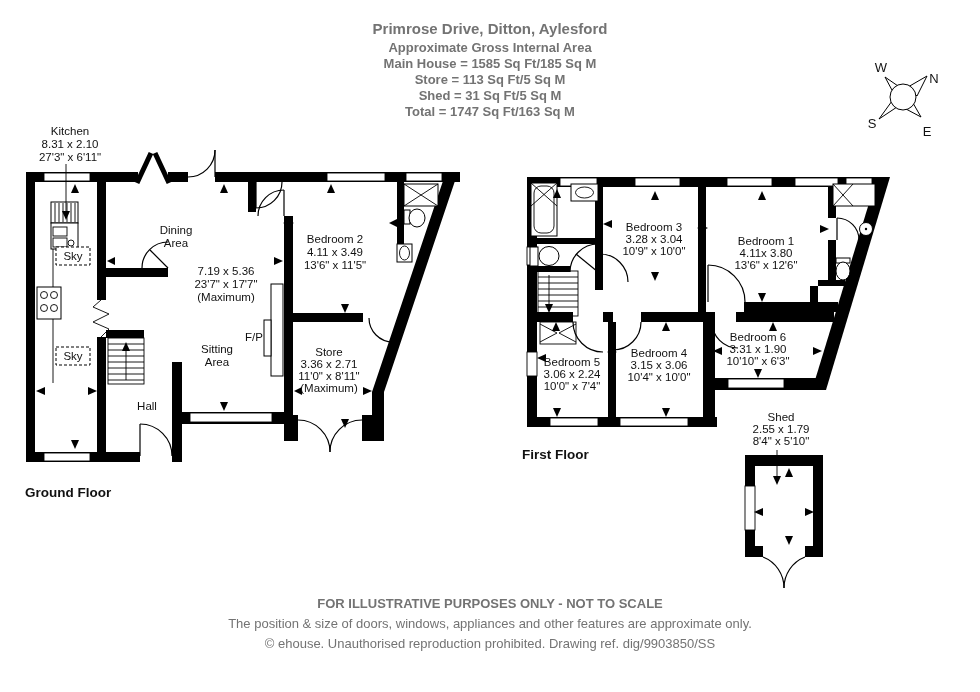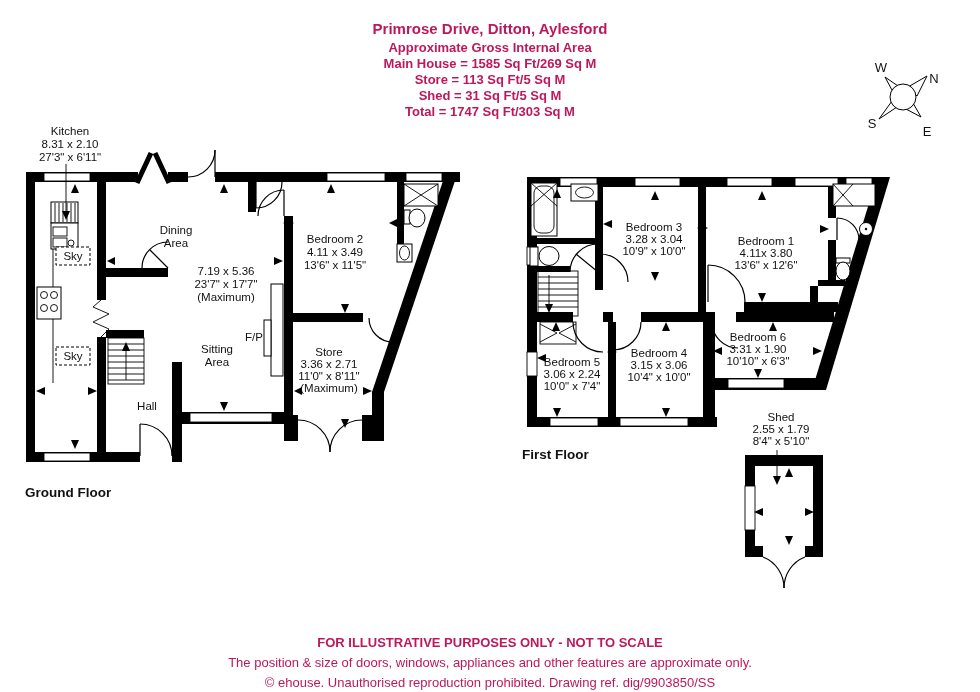--- a/index.html
+++ b/index.html
@@ -1,22 +1,22 @@
 <!DOCTYPE html>
 <html><head>
 <meta charset="utf-8">
 <style>
   html,body{margin:0;padding:0;background:#fff;}
   .canvas{position:relative;width:980px;height:692px;background:#fff;overflow:hidden;
-          font-family:"Liberation Sans",sans-serif;color:#be185d;}
+          font-family:"Liberation Sans",sans-serif;color:#737373;}
   .hdr{position:absolute;top:20px;left:0;width:100%;text-align:center;font-weight:bold;}
   .hdr .t{font-size:15px;margin-bottom:3px;}
   .hdr .s{font-size:13px;line-height:16px;}
   .ftr{position:absolute;top:594px;left:0;width:100%;text-align:center;}
-  .ftr .b{font-size:13px;font-weight:bold;line-height:20px;margin-top:39px;}
+  .ftr .b{font-size:13px;font-weight:bold;line-height:20px;}
   .ftr .n{font-size:13px;line-height:20px;}
   svg{position:absolute;left:0;top:0;}
   .w{fill:#000;stroke:none;}
   .win{fill:#fff;stroke:#000;stroke-width:0.9;}
   .dr{fill:none;stroke:#000;stroke-width:1.2;}
   .fx{fill:#fff;stroke:#000;stroke-width:1;}
   .tn{fill:none;stroke:#000;stroke-width:0.9;}
   .ar{fill:#000;stroke:none;}
   .rl{font-size:11.5px;fill:#111;text-anchor:middle;}
   .fl{font-size:13.5px;font-weight:bold;fill:#111;text-anchor:start;}
@@ -24,24 +24,24 @@
   .sky{fill:#fff;stroke:#000;stroke-width:1;stroke-dasharray:3,2;}
 </style>
 </head>
 <body>
 
 <div class="canvas">
 
   <div class="hdr">
     <div class="t">Primrose Drive, Ditton, Aylesford</div>
     <div class="s">Approximate Gross Internal Area</div>
-    <div class="s">Main House = 1585 Sq Ft/269 Sq M</div>
+    <div class="s">Main House = 1585 Sq Ft/185 Sq M</div>
     <div class="s">Store = 113 Sq Ft/5 Sq M</div>
     <div class="s">Shed = 31 Sq Ft/5 Sq M</div>
-    <div class="s">Total = 1747 Sq Ft/303 Sq M</div>
+    <div class="s">Total = 1747 Sq Ft/163 Sq M</div>
   </div>
 
   <svg width="980" height="692" viewBox="0 0 980 692">
 
     <g>
       <polygon class="fx" points="927,76 908,87 917,96"></polygon>
       <polygon class="fx" points="921,117 913,103 906,109"></polygon>
       <polygon class="fx" points="879,119 897,107 892,101"></polygon>
       <polygon class="fx" points="885,77 898,86 893,92"></polygon>
       <circle class="fx" cx="903" cy="97" r="13"></circle>

